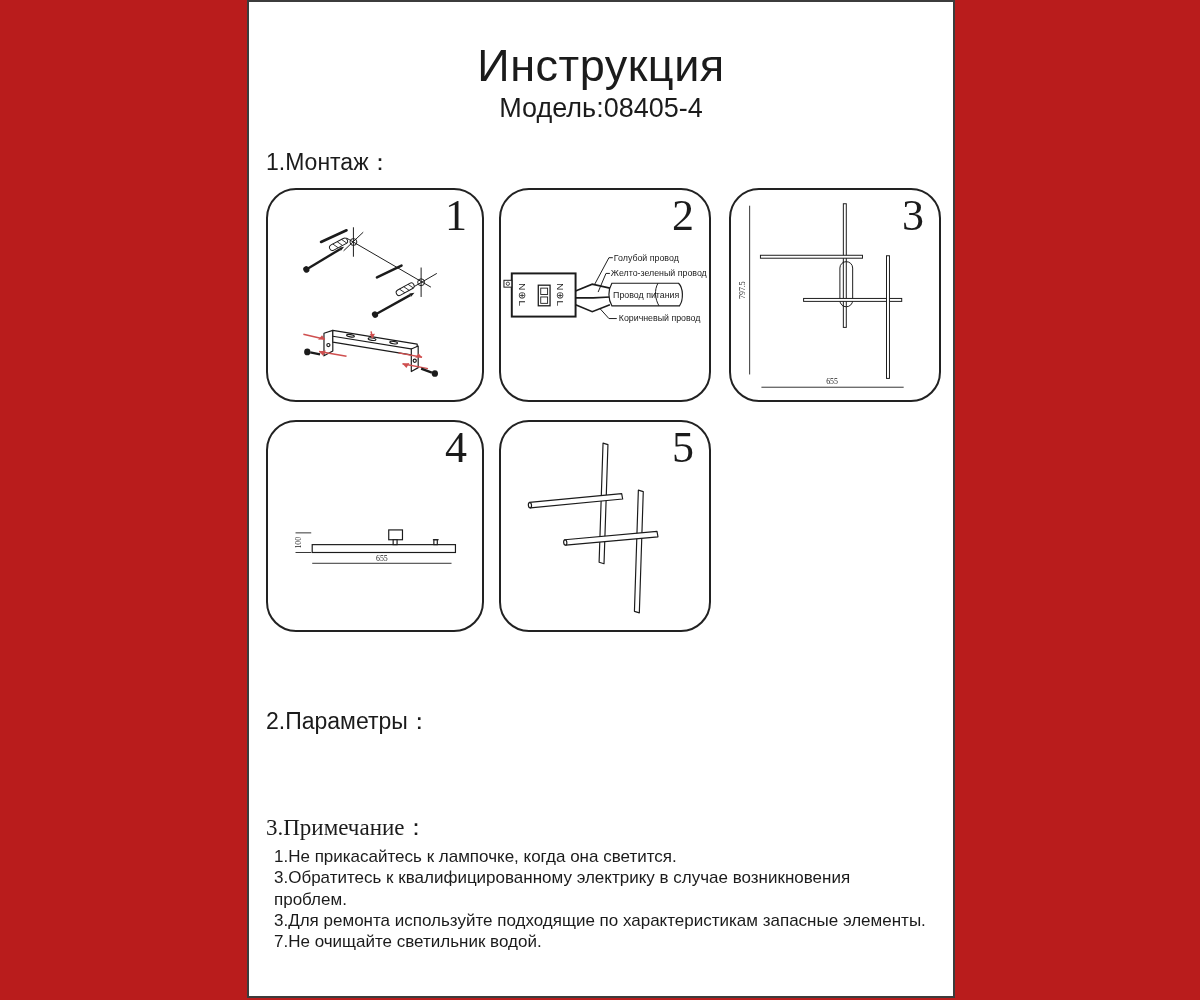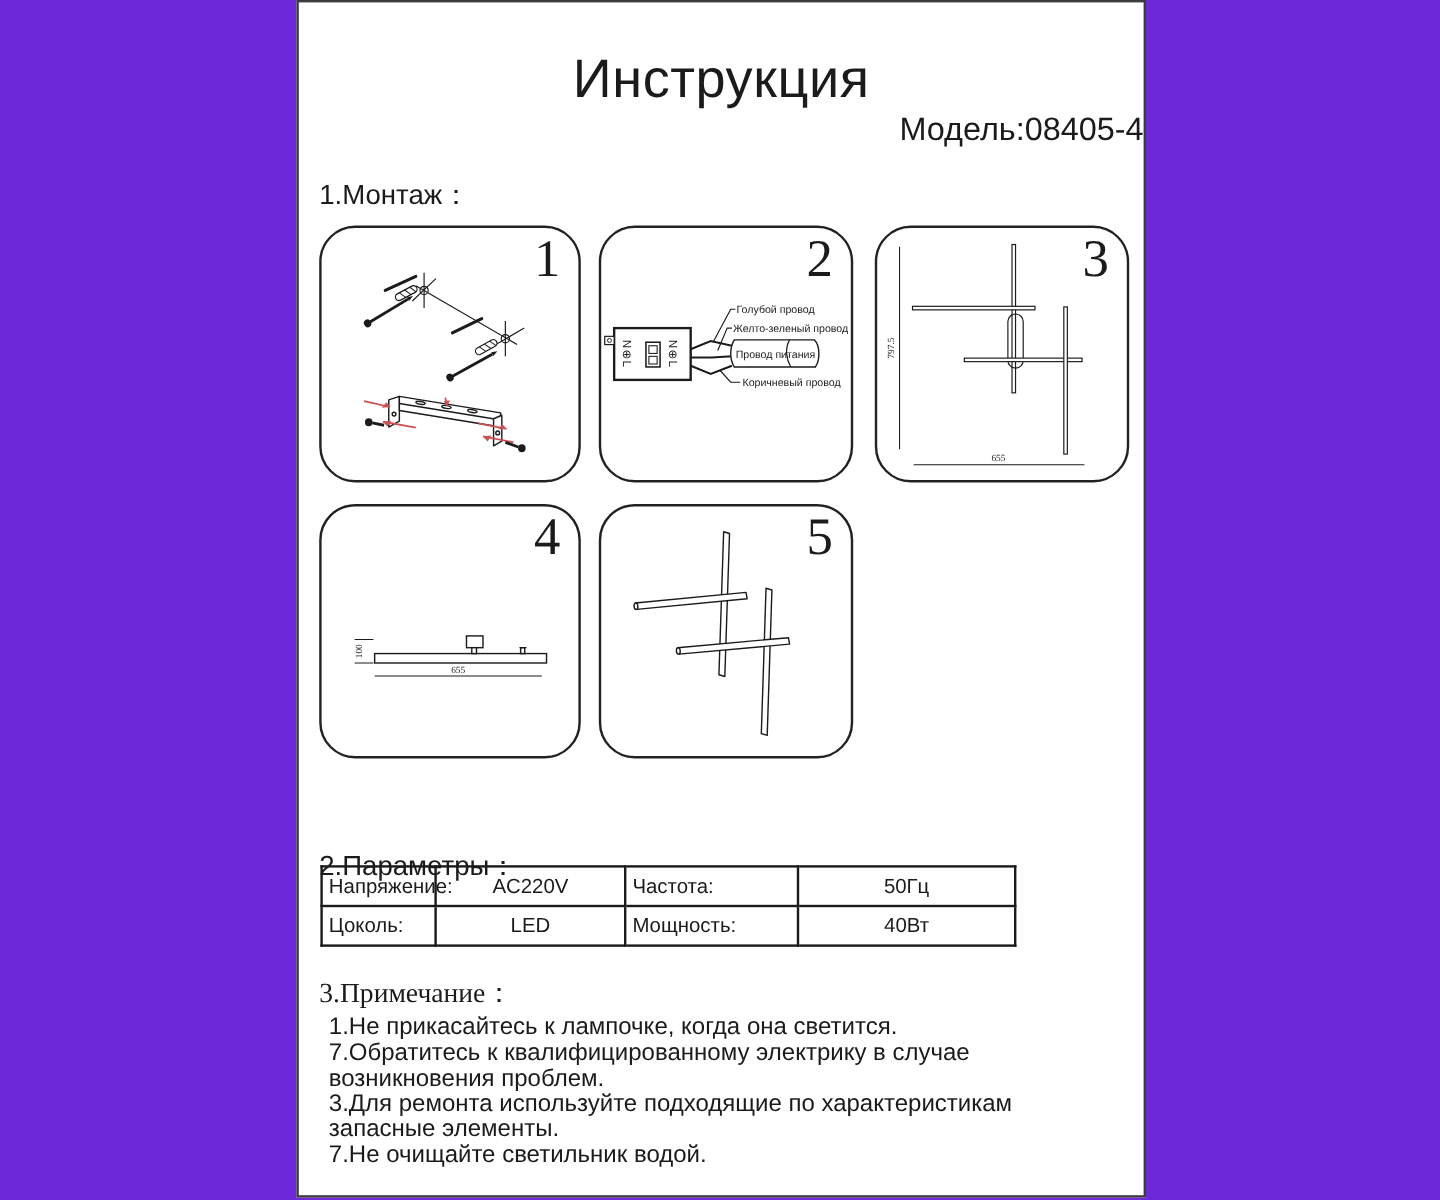--- a/index.html
+++ b/index.html
@@ -1,24 +1,24 @@
 <!DOCTYPE html>
 <html style="--accent-red: #cf4f4f; --ink: #1b1b1b;"><head>
 <meta charset="utf-8">
 <style>
   * { margin:0; padding:0; box-sizing:border-box; }
   html,body { background:#ffffff; }
   body { font-family:"Liberation Sans", sans-serif; color:var(--ink,#1b1b1b); }
-  #canvas { position:relative; width:1200px; height:1000px; background:#6d28d9; overflow:hidden; }
+  #canvas { position:relative; width:1200px; height:1000px; background:#b91c1c; overflow:hidden; }
   #page { position:absolute; left:247px; top:0; width:708px; height:998px;
           border:2px solid #3c3c3c; background:#fff; }
 
   .title  { position:absolute; top:38px; left:0; width:100%; text-align:center;
             font-size:45px; letter-spacing:0.5px; }
-  .model  { position:absolute; top:91px; left:0; width:100%; text-align:right; font-size:27px; }
+  .model  { position:absolute; top:91px; left:0; width:100%; text-align:center; font-size:27px; }
 
   .heading { position:absolute; left:17px; font-size:23px; }
   .h-montage { top:145px; }
   .h-params  { top:704px; }
   .h-notes   { top:810px;font-family:Liberation Serif, serif; }
 
   .panel { position:absolute; border:2px solid #222; border-radius:30px; background:#fff; }
   .panel svg { position:absolute; left:0; top:0; width:100%; height:100%; }
   .pnum { position:absolute; top:3px; right:15px; font-family:"Liberation Serif", serif;
           font-size:44px; line-height:1.05; color:#1b1b1b; }
@@ -34,21 +34,21 @@
   svg text.term { font-size:10px; letter-spacing:1px; }
   .red     { stroke:var(--accent-red,#cf4f4f); }
   .redfill { fill:var(--accent-red,#cf4f4f); }
 
   table.params { position:absolute; left:18px; top:719px; border-collapse:collapse;
                  table-layout:fixed; width:578px; }
   table.params td { border:2px solid #1b1b1b; height:33px; font-size:17px; padding:0 5px; }
   td.lbl { text-align:left; }
   td.val { text-align:center; }
 
-  .notes { position:absolute; left:25px; top:844px; width:652px; font-size:20px; line-height:21.3px; }
+  .notes { position:absolute; left:25px; top:844px; width:652px; font-size:17px; line-height:21.3px; }
 </style>
 </head>
 <body>
 
 <div id="canvas">
   <div id="page">
 
     <div class="title">Инструкция</div>
     <div class="model">Модель:08405-4</div>
 
@@ -210,46 +210,24 @@
           <ellipse cx="29.5" cy="84.8" rx="1.6" ry="2.7" transform="rotate(-6 29.5 84.8)"></ellipse>
           <polygon points="65,120 159,111.5 160,117 66,125.5"></polygon>
           <ellipse cx="65.5" cy="122.8" rx="1.6" ry="2.7" transform="rotate(-6 65.5 122.8)"></ellipse>
         </g>
       </svg>
       <div class="pnum">5</div>
     </div>
 
     <div class="heading h-params">2.Параметры：</div>
 
-    <table class="params">
-      <colgroup>
-        <col style="width:95px">
-          <col style="width:158px">
-          <col style="width:144px">
-          <col style="width:181px">
-      </colgroup>
-      <tbody>
-          <tr>
-        <td class="lbl">Напряжение:</td>
-        <td class="val">AC220V</td>
-        <td class="lbl">Частота:</td>
-        <td class="val">50Гц</td>
-      </tr>
-      <tr>
-        <td class="lbl">Цоколь:</td>
-        <td class="val">LED</td>
-        <td class="lbl">Мощность:</td>
-        <td class="val">40Вт</td>
-      </tr>
-    </tbody>
-      </table>
 
     <div class="heading h-notes">3.Примечание：</div>
 
     <div class="notes">
       <div>1.Не прикасайтесь к лампочке, когда она светится.</div>
-      <div>7.Обратитесь к квалифицированному электрику в случае возникновения проблем.</div>
+      <div>3.Обратитесь к квалифицированному электрику в случае возникновения проблем.</div>
       <div>3.Для ремонта используйте подходящие по характеристикам запасные элементы.</div>
       <div>7.Не очищайте светильник водой.</div>
     </div>
 
   </div>
 </div>
 
 </body></html>

